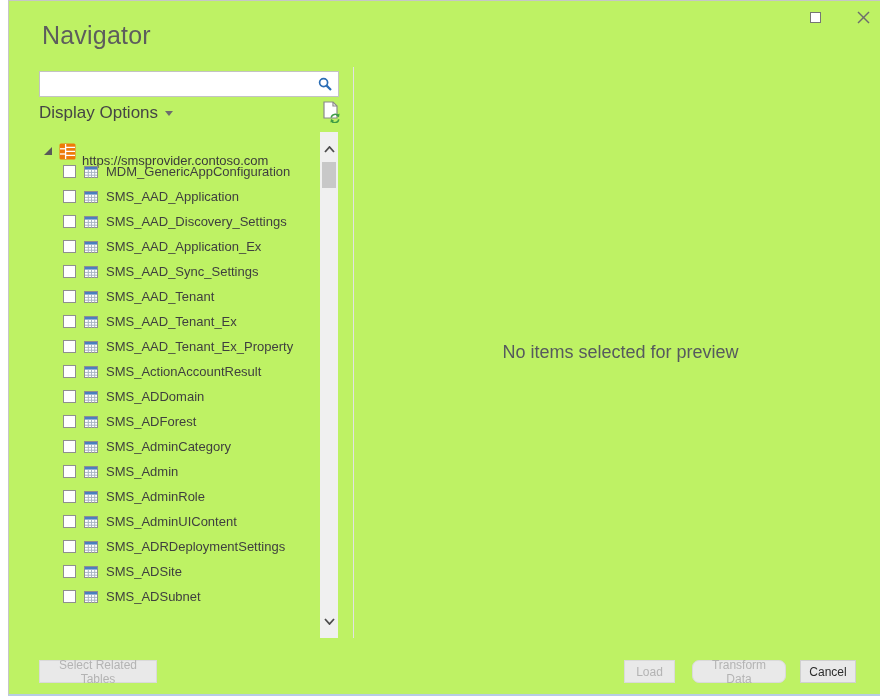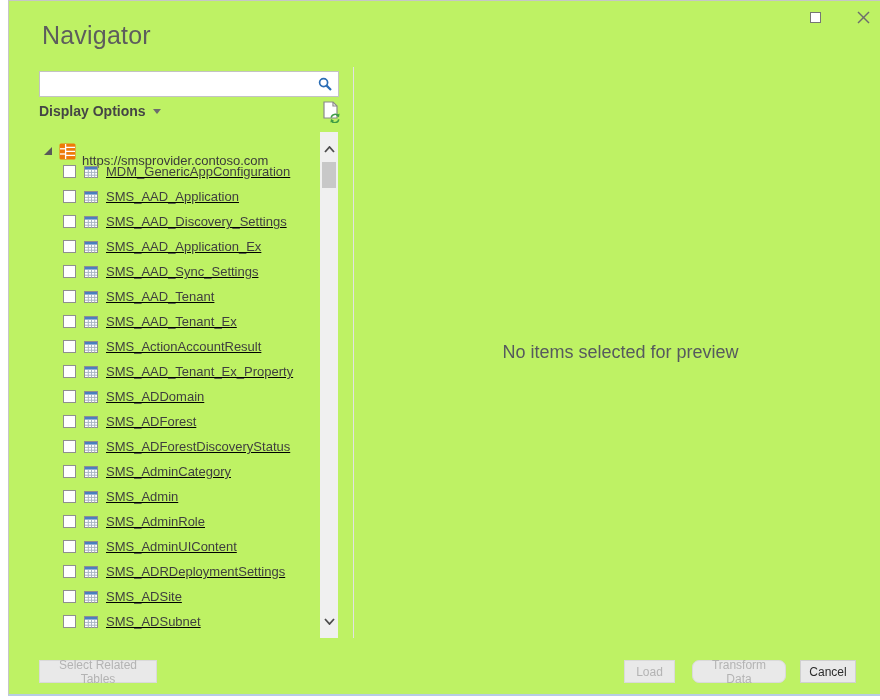--- a/index.html
+++ b/index.html
@@ -18,30 +18,30 @@
 
   
   .search-box{position:absolute;left:30px;top:70px;width:300px;height:26px;border:1px solid #c3c3c3;
               background:#fff;box-sizing:border-box;display:flex;align-items:center;}
   .search-input{flex:1;border:none;outline:none;height:100%;padding:0 4px 0 8px;font-size:13px;
                 font-family:inherit;color:#333;background:transparent;}
   .search-icon-wrap{width:26px;height:24px;display:flex;align-items:center;justify-content:center;cursor:pointer;}
 
   
   .display-options{position:absolute;left:30px;top:102px;display:flex;align-items:center;gap:7px;
-                   font-size:14px;color:#454545;cursor:pointer;font-weight:bold;}
+                   font-size:17px;color:#454545;cursor:pointer;}
   .refresh-btn{position:absolute;left:311px;top:99px;width:22px;height:24px;display:flex;
                align-items:center;justify-content:center;cursor:pointer;}
 
   
   .tree-panel{position:absolute;left:0;top:128px;width:344px;height:509px;overflow:hidden;}
   .tree-root-row{position:absolute;left:34px;top:5px;display:flex;align-items:center;gap:6px;cursor:pointer;}
   .tree-root-label{font-size:13px;color:#3a3a3a;margin-top:19px;}
   .tree-items{position:absolute;left:54px;top:30px;}
-  .tree-item{height:25px;display:flex;align-items:center;gap:8px;cursor:pointer;text-decoration:underline;}
+  .tree-item{height:25px;display:flex;align-items:center;gap:8px;cursor:pointer;}
   .checkbox{width:13px;height:13px;border:1px solid #8f8f8f;background:#fff;box-sizing:border-box;flex:0 0 auto;}
   .tree-item-label{font-size:13px;color:#3f3f3f;white-space:nowrap;}
 
   
   .scrollbar{position:absolute;left:311px;top:131px;width:18px;height:506px;background:#f0f0f0;}
   .scroll-arrow{position:absolute;left:0;width:18px;height:18px;display:flex;align-items:center;
                 justify-content:center;cursor:pointer;}
   .scroll-arrow.up{top:8px;} .scroll-arrow.down{bottom:8px;}
   .scroll-thumb{position:absolute;left:2px;top:30px;width:14px;height:26px;background:#c8c8c8;cursor:grab;}
 
@@ -230,78 +230,65 @@
         <span class="checkbox"></span>
         <svg width="14" height="12" viewBox="0 0 14 12">
           <rect x="0.5" y="0.5" width="13" height="11" fill="#ffffff" stroke="#8f8f8f"></rect>
           <rect x="1" y="1" width="12" height="2.6" fill="#4a7ebf"></rect>
           <line x1="1" y1="6.4" x2="13" y2="6.4" stroke="#a9b6c6" stroke-width="1"></line>
           <line x1="1" y1="9.2" x2="13" y2="9.2" stroke="#a9b6c6" stroke-width="1"></line>
           <line x1="4.3" y1="3.6" x2="4.3" y2="11.5" stroke="#a9b6c6" stroke-width="1"></line>
           <line x1="7.5" y1="3.6" x2="7.5" y2="11.5" stroke="#a9b6c6" stroke-width="1"></line>
           <line x1="10.7" y1="3.6" x2="10.7" y2="11.5" stroke="#a9b6c6" stroke-width="1"></line>
         </svg>
+        <span class="tree-item-label">SMS_AAD_Tenant_Ex_Property</span>
+      </div>
+
+      <div class="tree-item">
+        <span class="checkbox"></span>
+        <svg width="14" height="12" viewBox="0 0 14 12">
+          <rect x="0.5" y="0.5" width="13" height="11" fill="#ffffff" stroke="#8f8f8f"></rect>
+          <rect x="1" y="1" width="12" height="2.6" fill="#4a7ebf"></rect>
+          <line x1="1" y1="6.4" x2="13" y2="6.4" stroke="#a9b6c6" stroke-width="1"></line>
+          <line x1="1" y1="9.2" x2="13" y2="9.2" stroke="#a9b6c6" stroke-width="1"></line>
+          <line x1="4.3" y1="3.6" x2="4.3" y2="11.5" stroke="#a9b6c6" stroke-width="1"></line>
+          <line x1="7.5" y1="3.6" x2="7.5" y2="11.5" stroke="#a9b6c6" stroke-width="1"></line>
+          <line x1="10.7" y1="3.6" x2="10.7" y2="11.5" stroke="#a9b6c6" stroke-width="1"></line>
+        </svg>
         <span class="tree-item-label">SMS_ActionAccountResult</span>
       </div>
 
       <div class="tree-item">
         <span class="checkbox"></span>
         <svg width="14" height="12" viewBox="0 0 14 12">
           <rect x="0.5" y="0.5" width="13" height="11" fill="#ffffff" stroke="#8f8f8f"></rect>
           <rect x="1" y="1" width="12" height="2.6" fill="#4a7ebf"></rect>
           <line x1="1" y1="6.4" x2="13" y2="6.4" stroke="#a9b6c6" stroke-width="1"></line>
           <line x1="1" y1="9.2" x2="13" y2="9.2" stroke="#a9b6c6" stroke-width="1"></line>
           <line x1="4.3" y1="3.6" x2="4.3" y2="11.5" stroke="#a9b6c6" stroke-width="1"></line>
           <line x1="7.5" y1="3.6" x2="7.5" y2="11.5" stroke="#a9b6c6" stroke-width="1"></line>
           <line x1="10.7" y1="3.6" x2="10.7" y2="11.5" stroke="#a9b6c6" stroke-width="1"></line>
         </svg>
-        <span class="tree-item-label">SMS_AAD_Tenant_Ex_Property</span>
-      </div>
-
-      <div class="tree-item">
-        <span class="checkbox"></span>
-        <svg width="14" height="12" viewBox="0 0 14 12">
-          <rect x="0.5" y="0.5" width="13" height="11" fill="#ffffff" stroke="#8f8f8f"></rect>
-          <rect x="1" y="1" width="12" height="2.6" fill="#4a7ebf"></rect>
-          <line x1="1" y1="6.4" x2="13" y2="6.4" stroke="#a9b6c6" stroke-width="1"></line>
-          <line x1="1" y1="9.2" x2="13" y2="9.2" stroke="#a9b6c6" stroke-width="1"></line>
-          <line x1="4.3" y1="3.6" x2="4.3" y2="11.5" stroke="#a9b6c6" stroke-width="1"></line>
-          <line x1="7.5" y1="3.6" x2="7.5" y2="11.5" stroke="#a9b6c6" stroke-width="1"></line>
-          <line x1="10.7" y1="3.6" x2="10.7" y2="11.5" stroke="#a9b6c6" stroke-width="1"></line>
-        </svg>
         <span class="tree-item-label">SMS_ADDomain</span>
       </div>
 
       <div class="tree-item">
         <span class="checkbox"></span>
         <svg width="14" height="12" viewBox="0 0 14 12">
           <rect x="0.5" y="0.5" width="13" height="11" fill="#ffffff" stroke="#8f8f8f"></rect>
           <rect x="1" y="1" width="12" height="2.6" fill="#4a7ebf"></rect>
           <line x1="1" y1="6.4" x2="13" y2="6.4" stroke="#a9b6c6" stroke-width="1"></line>
           <line x1="1" y1="9.2" x2="13" y2="9.2" stroke="#a9b6c6" stroke-width="1"></line>
           <line x1="4.3" y1="3.6" x2="4.3" y2="11.5" stroke="#a9b6c6" stroke-width="1"></line>
           <line x1="7.5" y1="3.6" x2="7.5" y2="11.5" stroke="#a9b6c6" stroke-width="1"></line>
           <line x1="10.7" y1="3.6" x2="10.7" y2="11.5" stroke="#a9b6c6" stroke-width="1"></line>
         </svg>
         <span class="tree-item-label">SMS_ADForest</span>
       </div>
 
-      <div class="tree-item">
-        <span class="checkbox"></span>
-        <svg width="14" height="12" viewBox="0 0 14 12">
-          <rect x="0.5" y="0.5" width="13" height="11" fill="#ffffff" stroke="#8f8f8f"></rect>
-          <rect x="1" y="1" width="12" height="2.6" fill="#4a7ebf"></rect>
-          <line x1="1" y1="6.4" x2="13" y2="6.4" stroke="#a9b6c6" stroke-width="1"></line>
-          <line x1="1" y1="9.2" x2="13" y2="9.2" stroke="#a9b6c6" stroke-width="1"></line>
-          <line x1="4.3" y1="3.6" x2="4.3" y2="11.5" stroke="#a9b6c6" stroke-width="1"></line>
-          <line x1="7.5" y1="3.6" x2="7.5" y2="11.5" stroke="#a9b6c6" stroke-width="1"></line>
-          <line x1="10.7" y1="3.6" x2="10.7" y2="11.5" stroke="#a9b6c6" stroke-width="1"></line>
-        </svg>
-        <span class="tree-item-label">SMS_ADForestDiscoveryStatus</span>
-      </div>
 
       <div class="tree-item">
         <span class="checkbox"></span>
         <svg width="14" height="12" viewBox="0 0 14 12">
           <rect x="0.5" y="0.5" width="13" height="11" fill="#ffffff" stroke="#8f8f8f"></rect>
           <rect x="1" y="1" width="12" height="2.6" fill="#4a7ebf"></rect>
           <line x1="1" y1="6.4" x2="13" y2="6.4" stroke="#a9b6c6" stroke-width="1"></line>
           <line x1="1" y1="9.2" x2="13" y2="9.2" stroke="#a9b6c6" stroke-width="1"></line>
           <line x1="4.3" y1="3.6" x2="4.3" y2="11.5" stroke="#a9b6c6" stroke-width="1"></line>
           <line x1="7.5" y1="3.6" x2="7.5" y2="11.5" stroke="#a9b6c6" stroke-width="1"></line>

